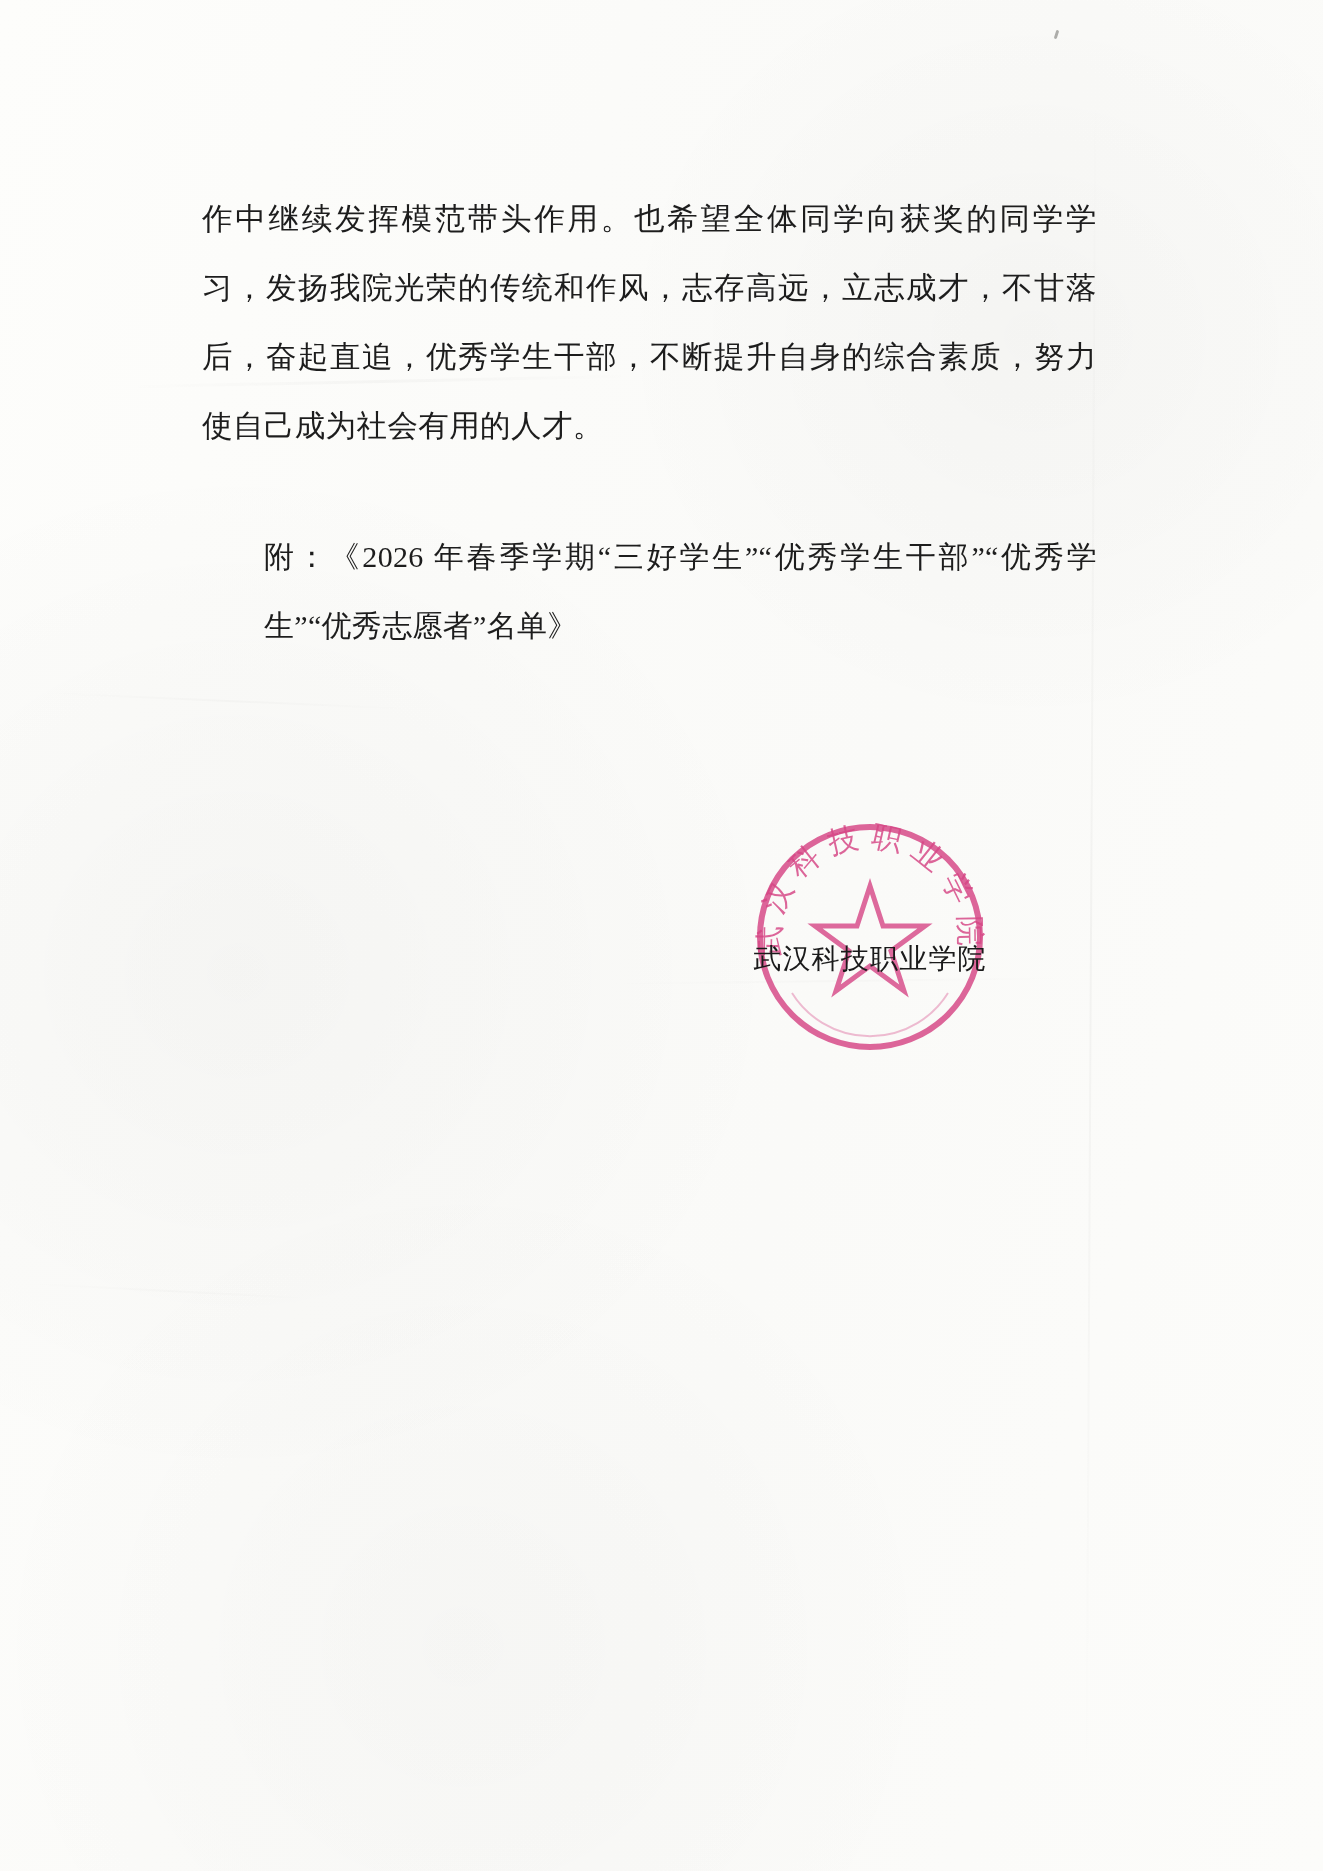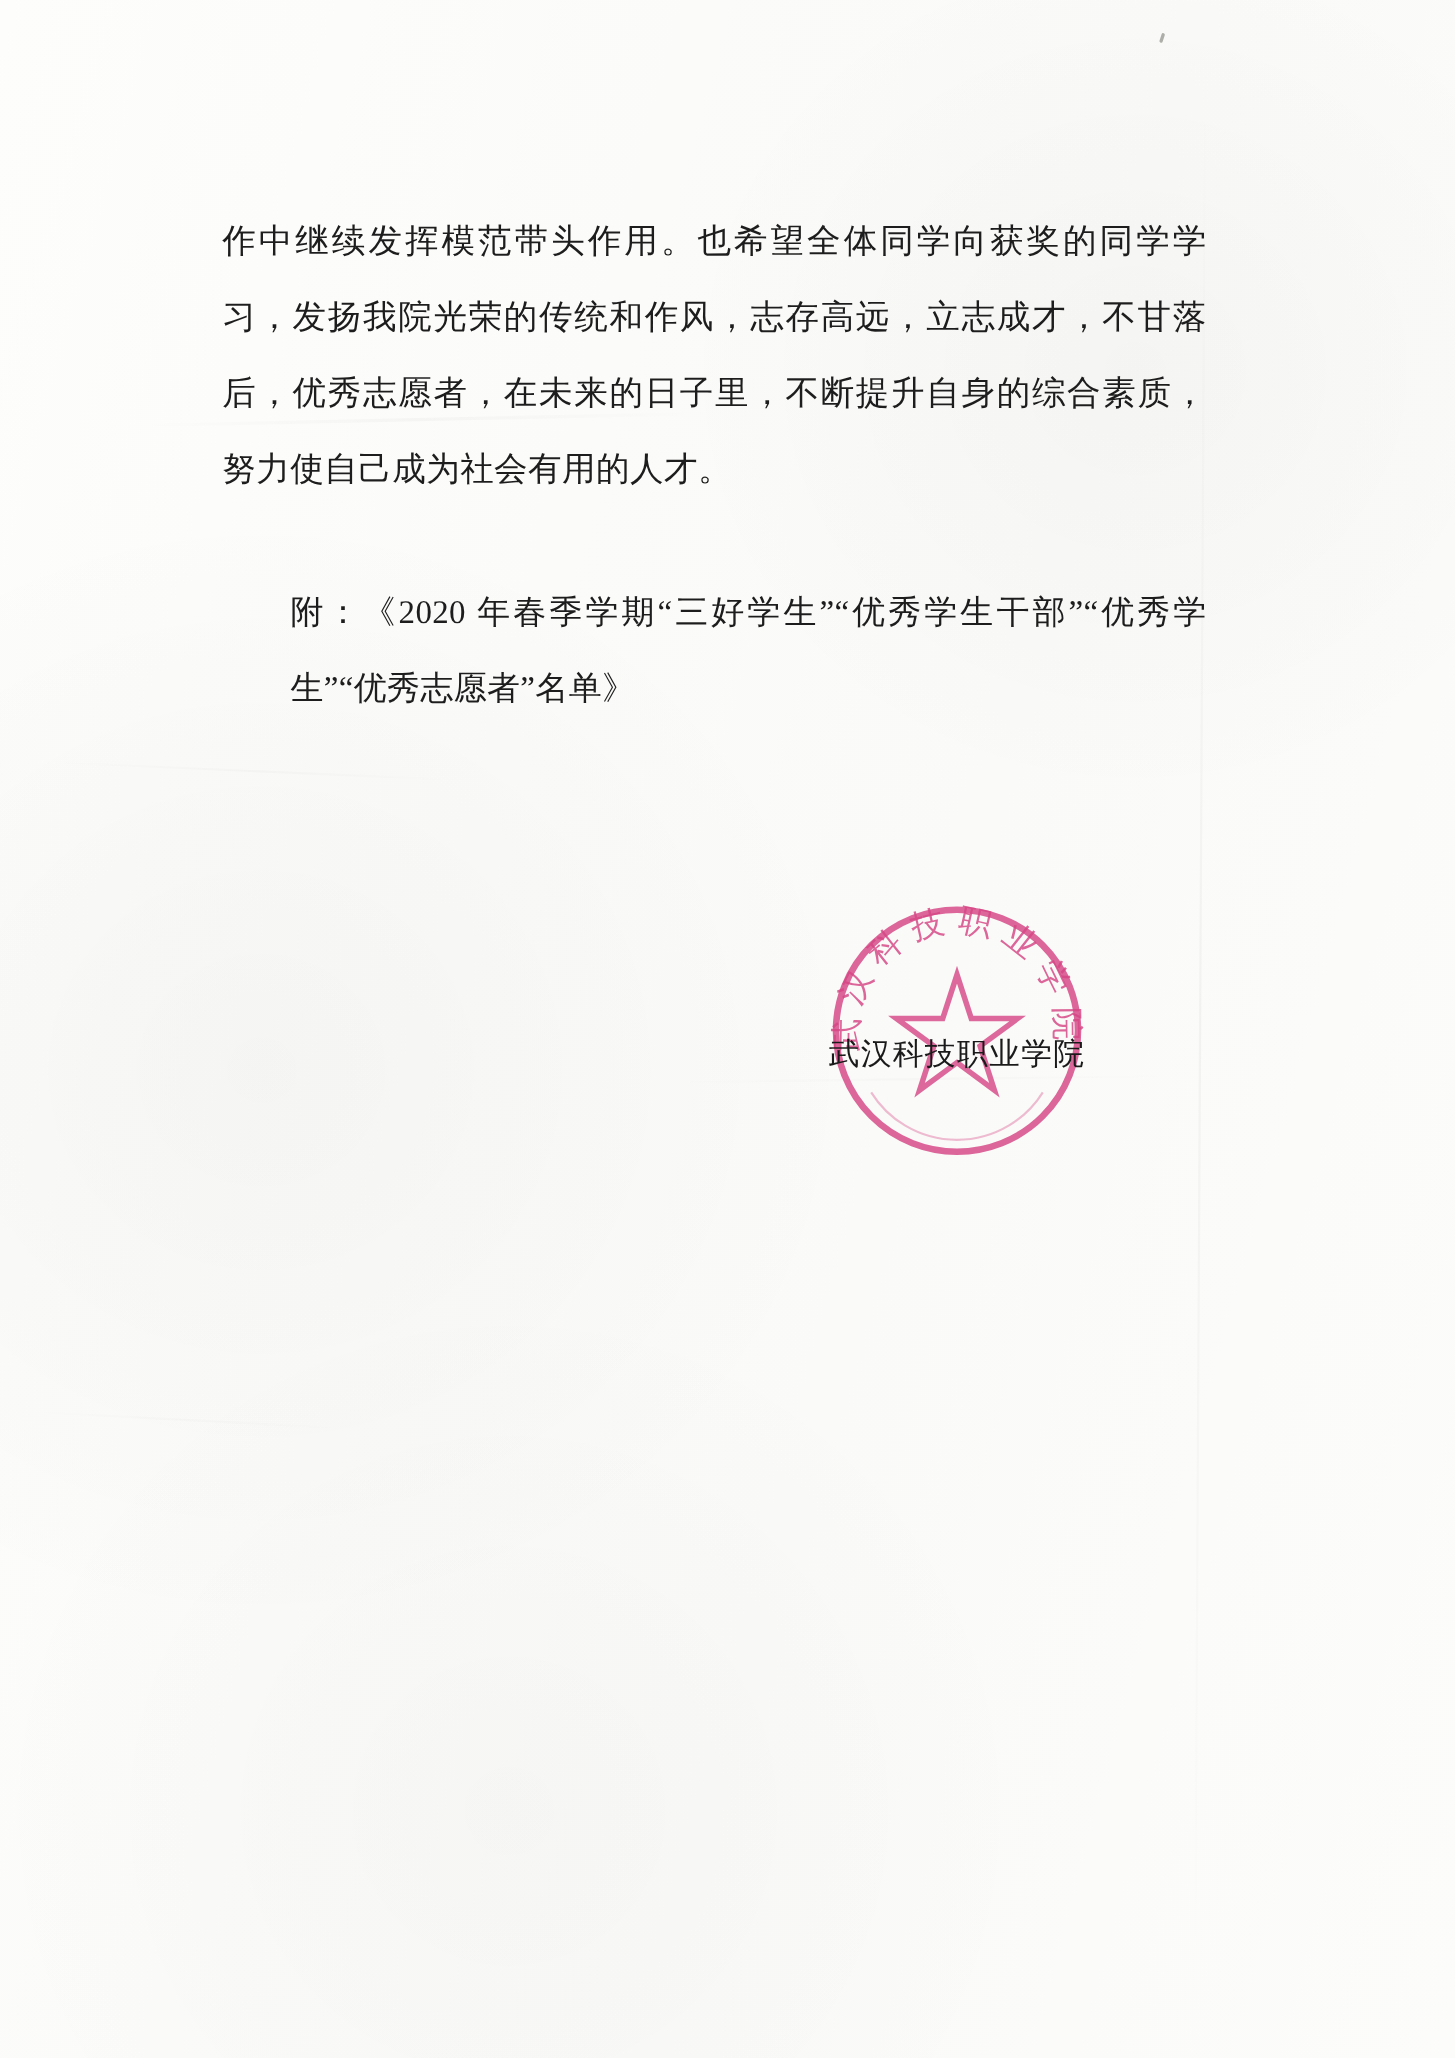--- a/index.html
+++ b/index.html
@@ -117,25 +117,25 @@
 <div id="page">
 
   <div class="crease c1"></div>
   <div class="crease c2"></div>
   <div class="crease c3"></div>
   <div class="crease c4"></div>
   <div class="crease v1"></div>
   <div class="speck"></div>
 
   <div id="body-text">
-    <p>作中继续发挥模范带头作用。也希望全体同学向获奖的同学学习，发扬我院光荣的传统和作风，志存高远，立志成才，不甘落后，优秀志愿者，在未来的日子里，不断提升自身的综合素质，努力使自己成为社会有用的人才。</p>
+    <p>作中继续发挥模范带头作用。也希望全体同学向获奖的同学学习，发扬我院光荣的传统和作风，志存高远，立志成才，不甘落后，奋起直追，优秀学生干部，不断提升自身的综合素质，努力使自己成为社会有用的人才。</p>
   </div>
 
   <div id="attachment">
-    <p class="indent">附：《2020 年春季学期“三好学生”“优秀学生干部”“优秀学生”“优秀志愿者”名单》</p>
+    <p class="indent">附：《2026 年春季学期“三好学生”“优秀学生干部”“优秀学生”“优秀志愿者”名单》</p>
   </div>
 
   <div id="seal">
     <svg viewBox="0 0 260 258" xmlns="http://www.w3.org/2000/svg">
       <defs>
         <path id="sealArc" d="M 40,129 A 89,89 0 1 1 220,129" fill="none"></path>
       </defs>
       <circle cx="130" cy="129" r="110" fill="none" stroke="#d2357a" stroke-width="6" opacity="0.82"></circle>
 
       <polygon points="130,78 143,118 185,118 151,143 164,183 130,158 96,183 109,143 75,118 117,118" fill="none" stroke="#d2357a" stroke-width="5" opacity="0.8"></polygon>

